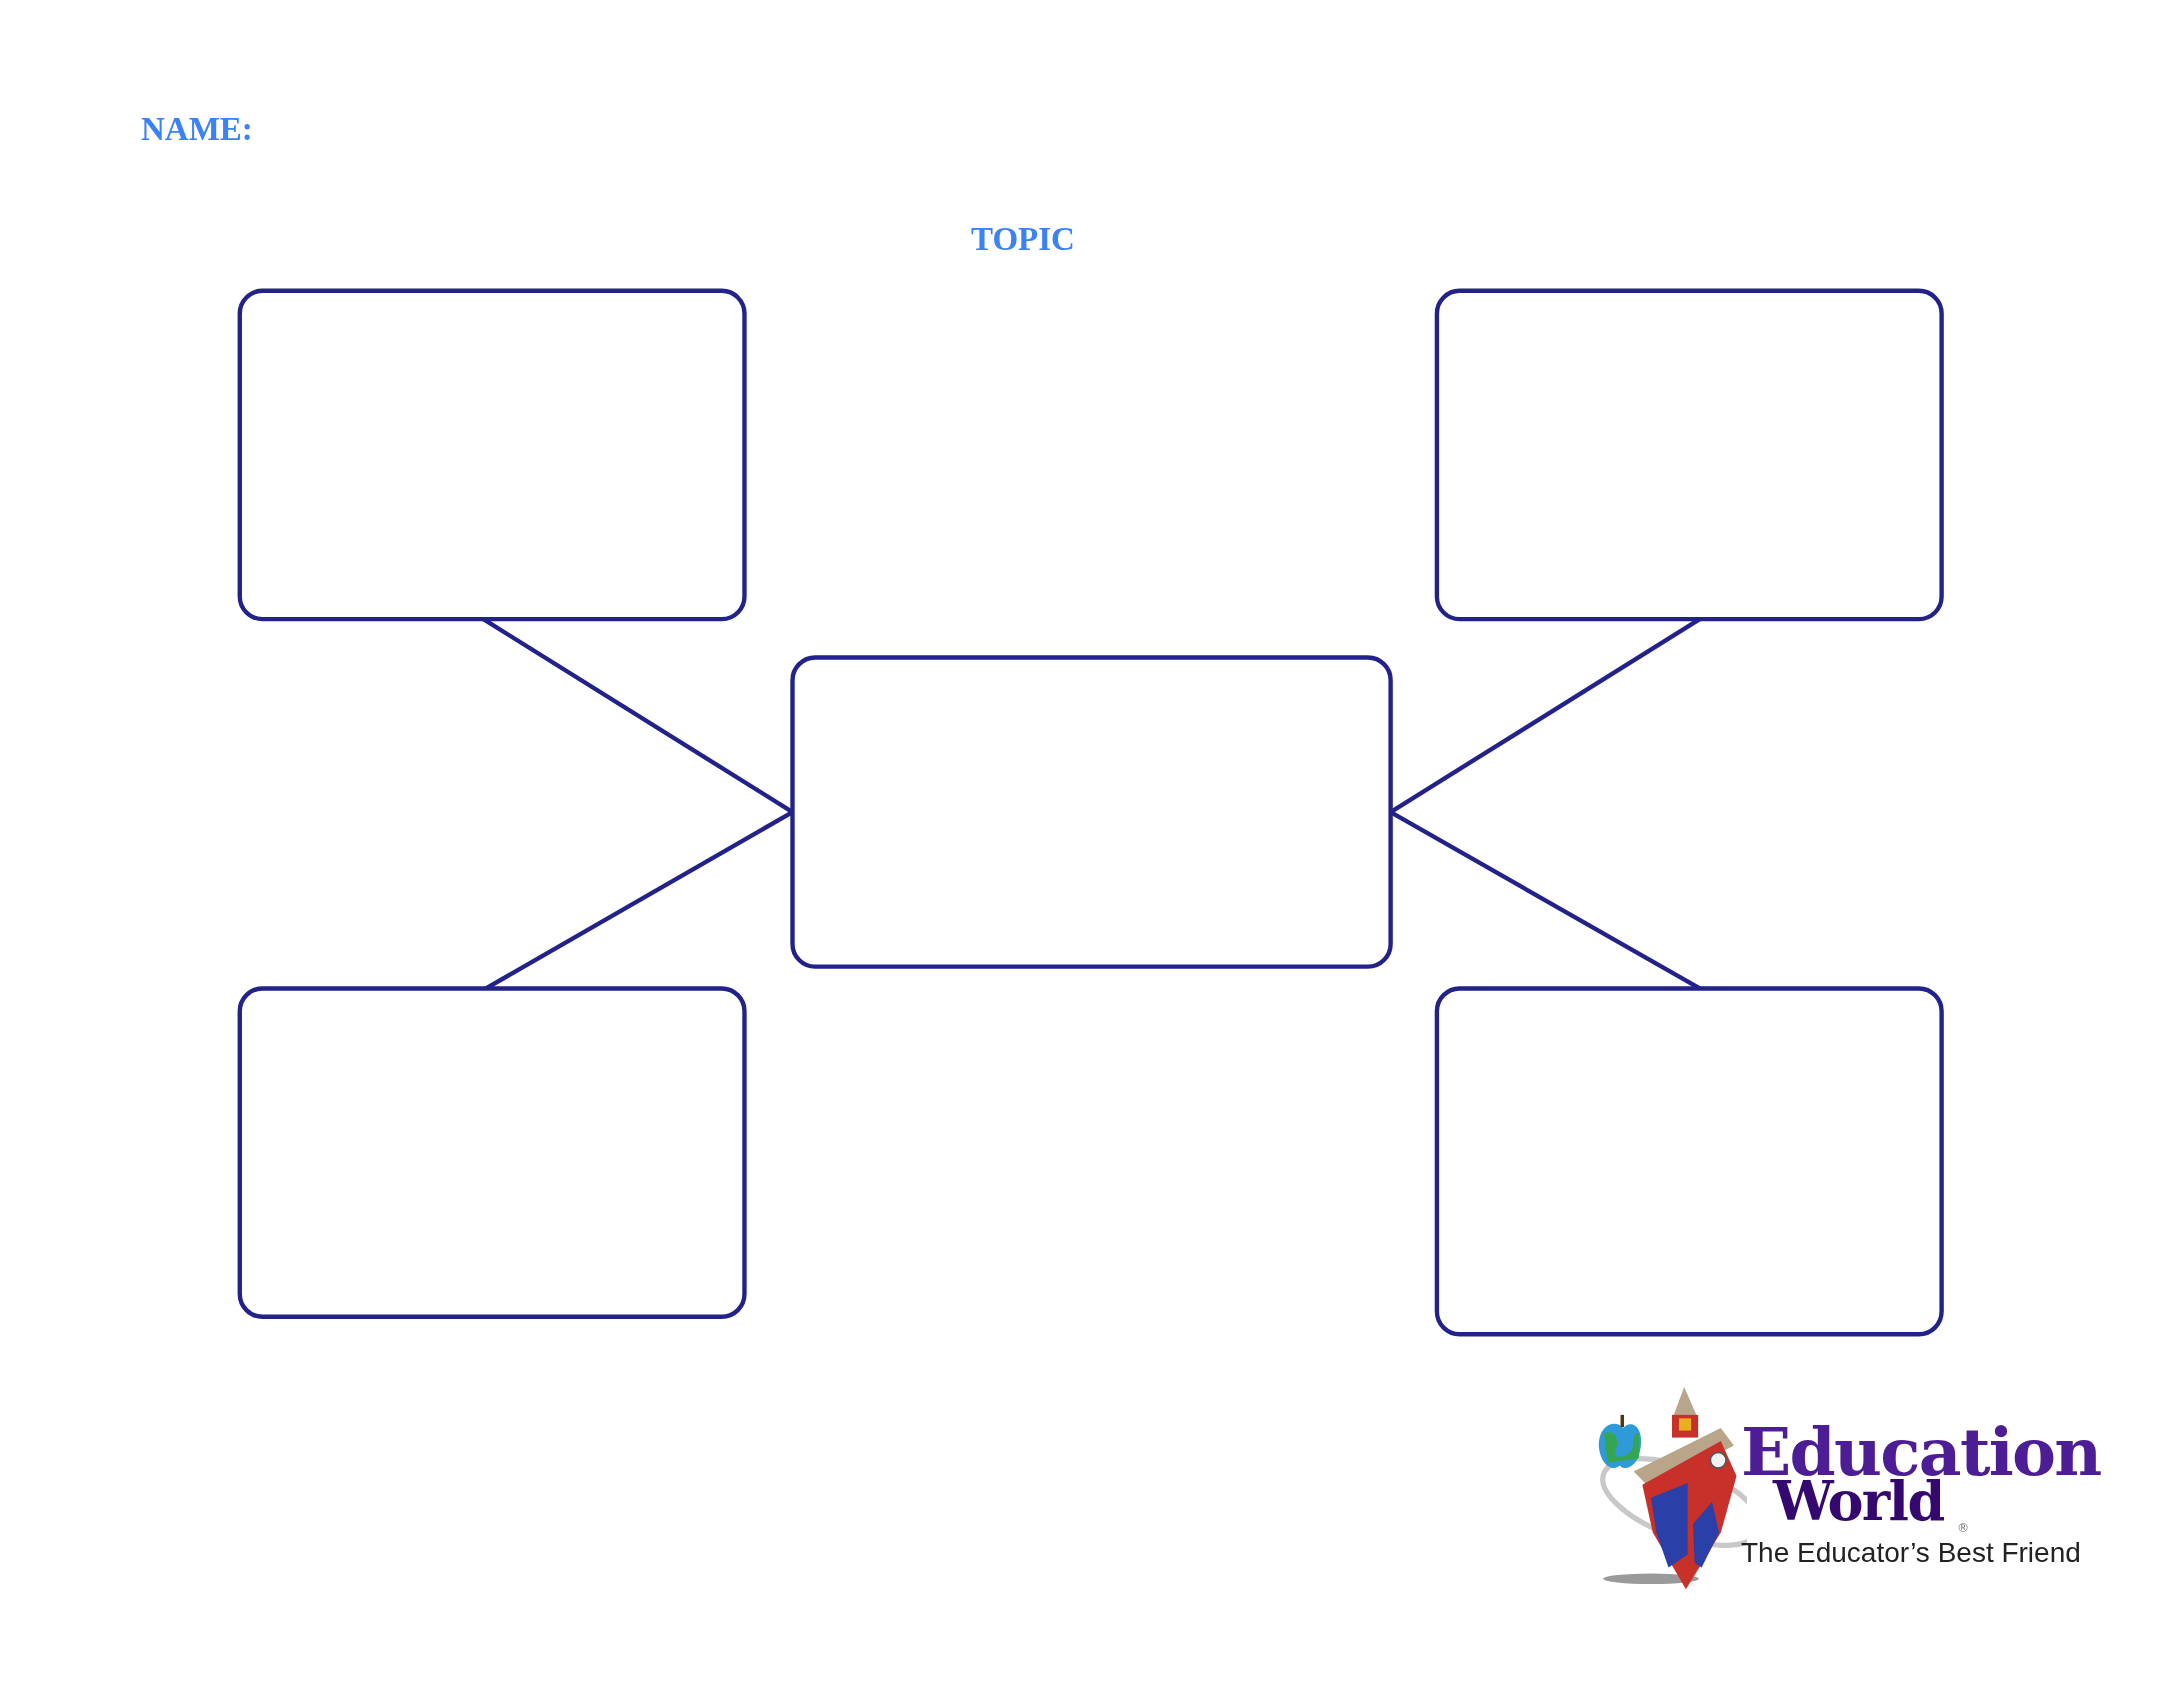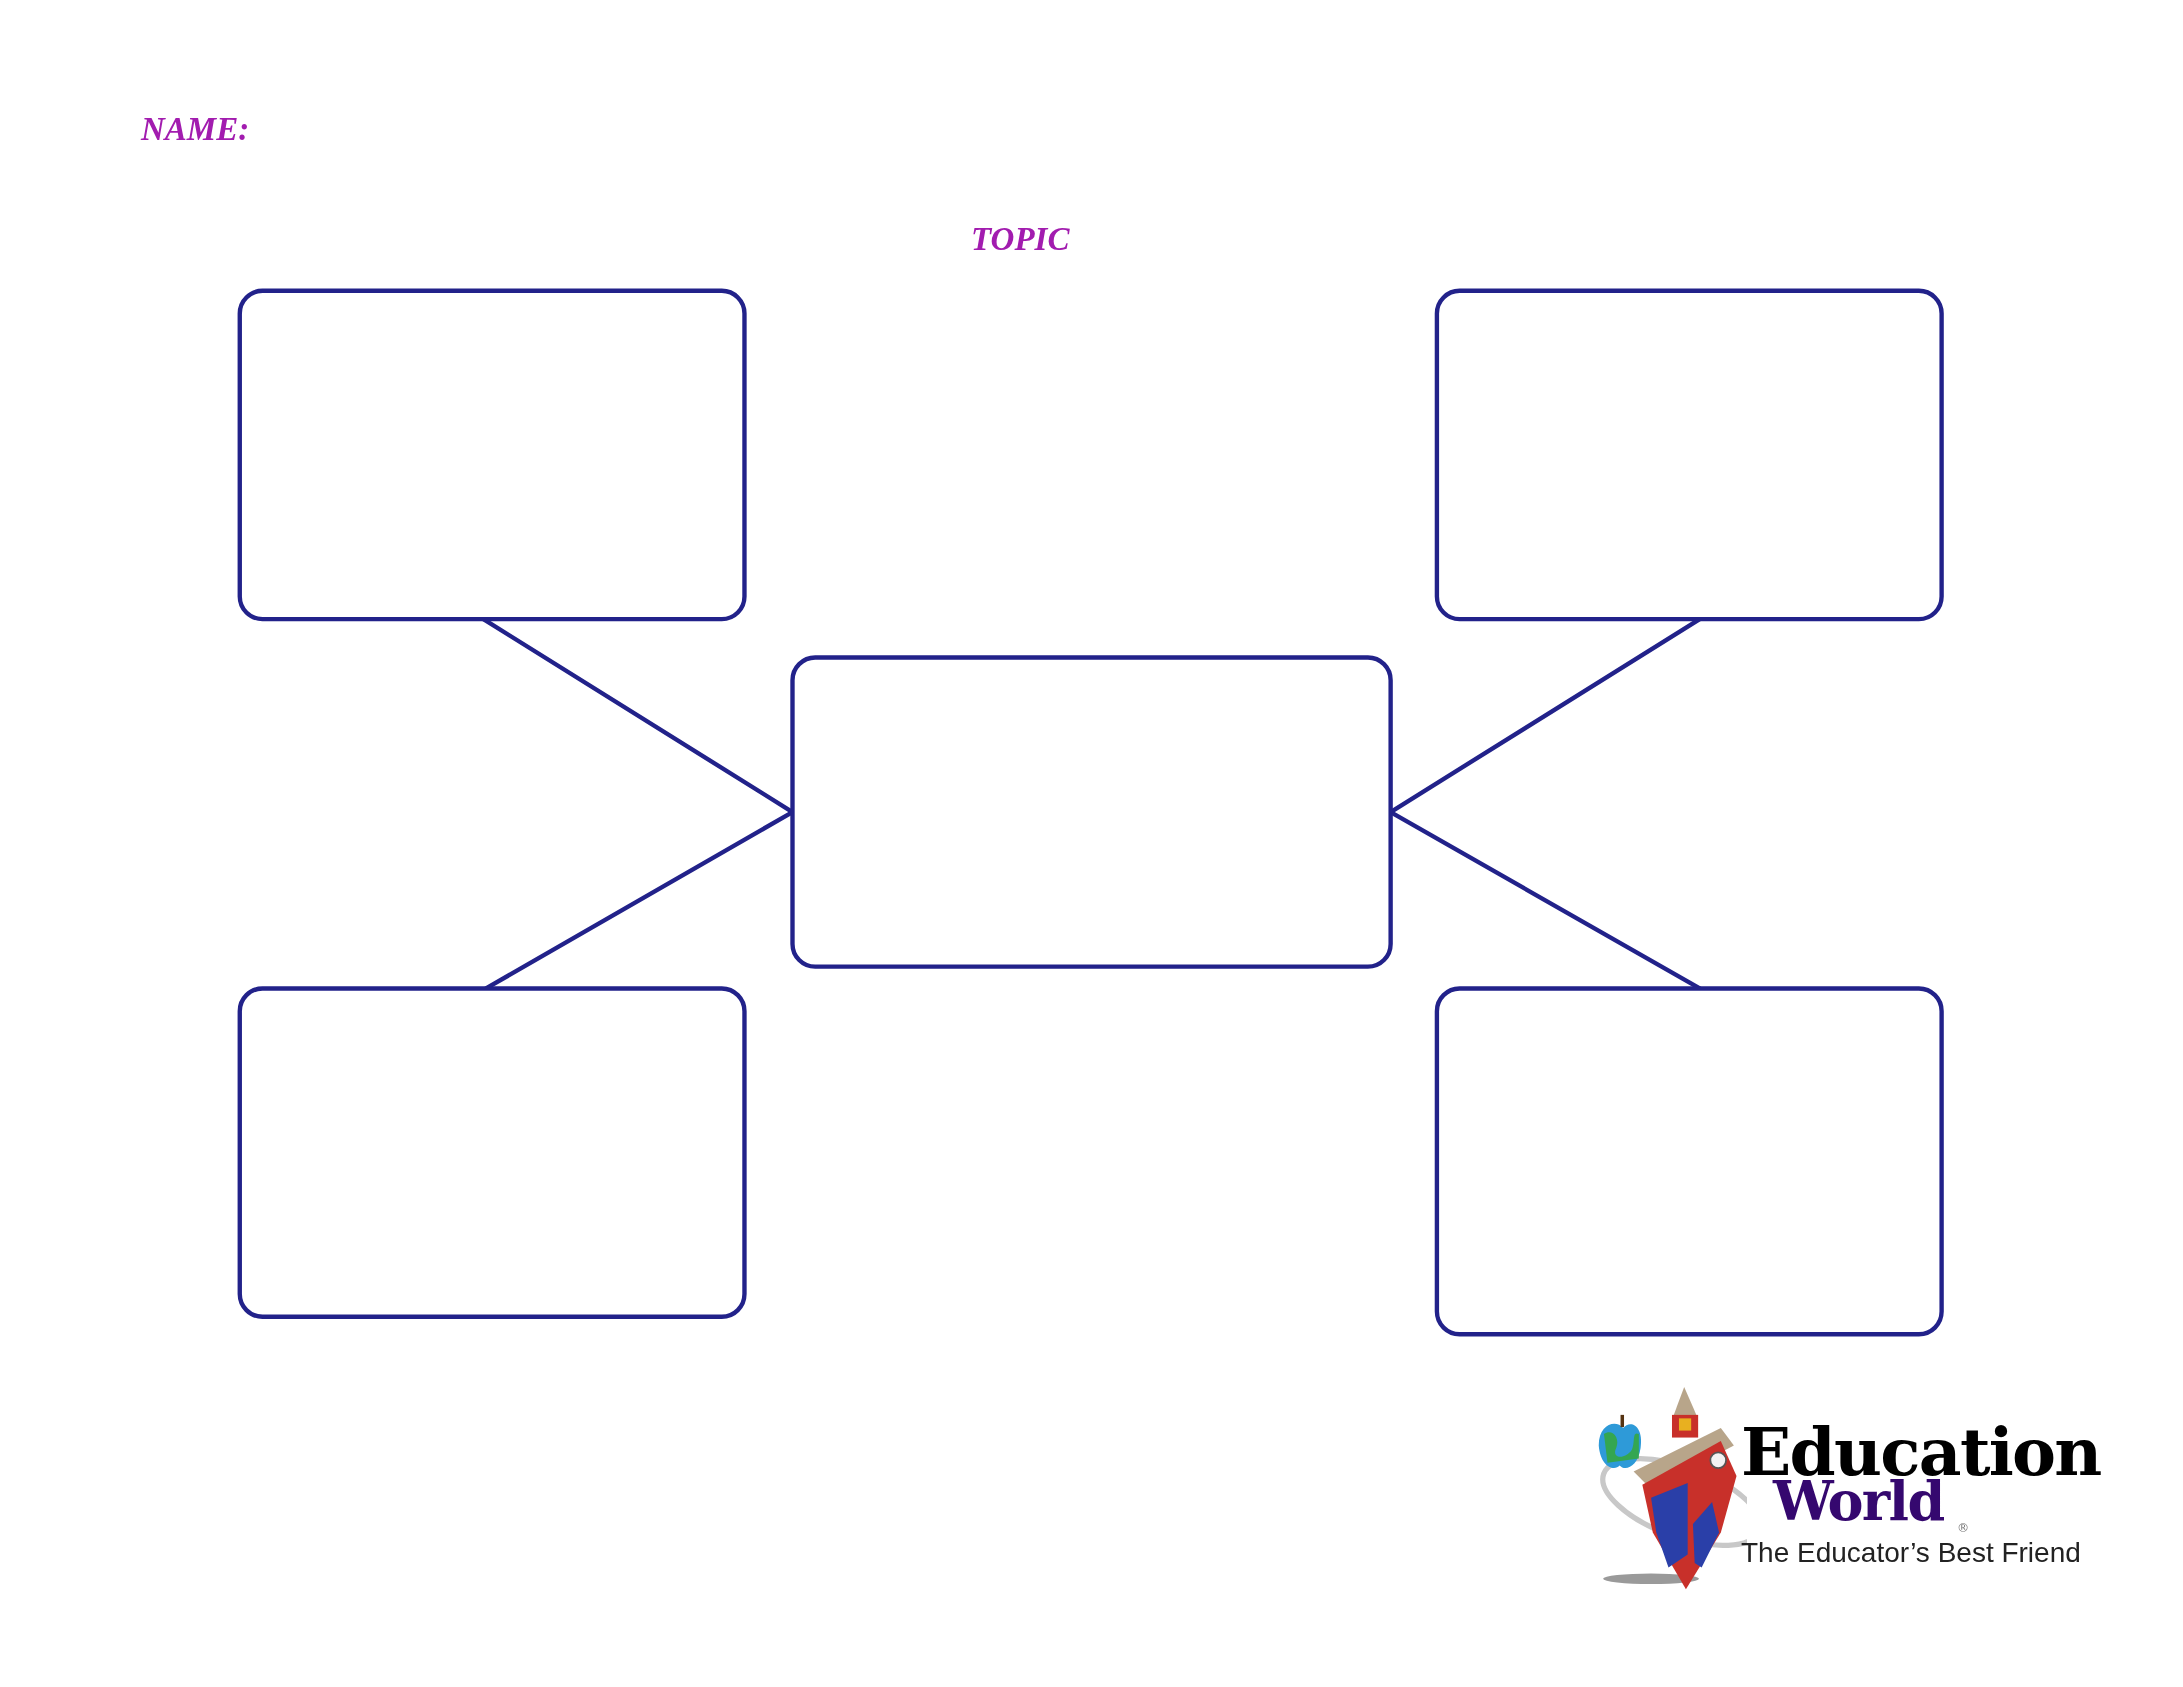--- a/index.html
+++ b/index.html
@@ -1,17 +1,17 @@
 <!DOCTYPE html>
 <html style="font-size:14px"><head>
 <meta charset="utf-8">
 <style>
   html, body { margin:0; padding:0; background:#ffffff; }
   body { width:2184px; height:1687px; position:relative; overflow:hidden; }
-  .label { position:absolute; font-family:"Liberation Serif", serif; font-weight:bold; color:#a21caf; font-size:33px; line-height:1;font-style:italic; }
+  .label { position:absolute; font-family:"Liberation Serif", serif; font-weight:bold; color:#3b82f6; font-size:33px; line-height:1; }
   #name-label { left:141px; top:113px; }
   #topic-label { left:971px; top:223px; }
   svg.diagram { position:absolute; left:0; top:0; }
   .logo { position:absolute; left:1590px; top:1380px; width:524px; height:218px; }
   .logo-word { position:absolute; font-family:"DejaVu Serif", serif; font-weight:bold; line-height:1; letter-spacing:-1.7px; }
   #logo-education { left:151px; top:39px; font-size:66px; }
   #logo-world { left:183px; top:94px; font-size:54px; }
   #logo-reg { position:absolute; left:367px; top:141px; font-family:"DejaVu Sans", sans-serif; font-size:12.2px; color:#777; }
   #logo-tagline { position:absolute; left:151px; top:159px; font-family:Liberation Sans, sans-serif; font-size:28px; color:#222; line-height:1; white-space:nowrap; }
   .logo-art { position:absolute; left:0; top:0; }
@@ -53,18 +53,18 @@
       <polygon points="108,8 96,40 122,40" fill="#b8a58a"></polygon>
       <rect x="94" y="40" width="30" height="26" fill="#c8302a"></rect>
       <rect x="102" y="44" width="14" height="14" fill="#e8b020"></rect>
       <polygon points="50,105 150,55 165,75 70,125" fill="#b8a58a"></polygon>
       <polygon points="60,120 150,70 168,110 150,175 110,240 72,175" fill="#c8302a"></polygon>
       <polygon points="70,135 112,118 112,200 90,215 76,175" fill="#2a3fa8"></polygon>
       <polygon points="118,165 140,140 148,175 128,215 120,210" fill="#2a3fa8"></polygon>
       <circle cx="147" cy="92" r="9" fill="#f2f2f2" stroke="#555" stroke-width="2"></circle>
     </g>
   </svg>
-  <div id="logo-education" class="logo-word" style="color:#000000">Education</div>
+  <div id="logo-education" class="logo-word" style="color:#4c1d95">Education</div>
   <div id="logo-world" class="logo-word" style="color:#35086f">World</div>
   <div id="logo-reg">®</div>
   <div id="logo-tagline">The Educator’s Best Friend</div>
 </div>
 
 
 </body></html>

